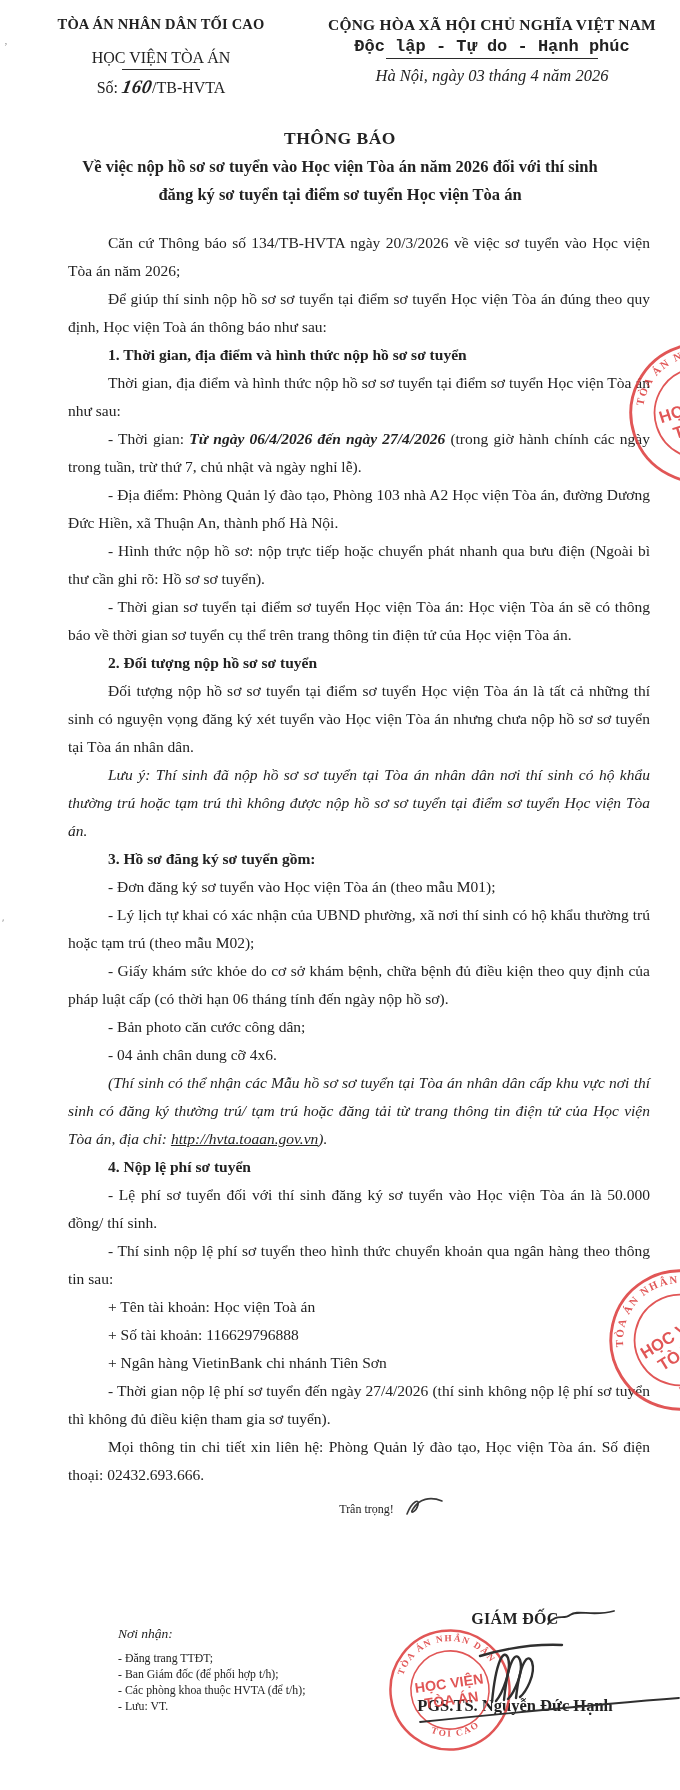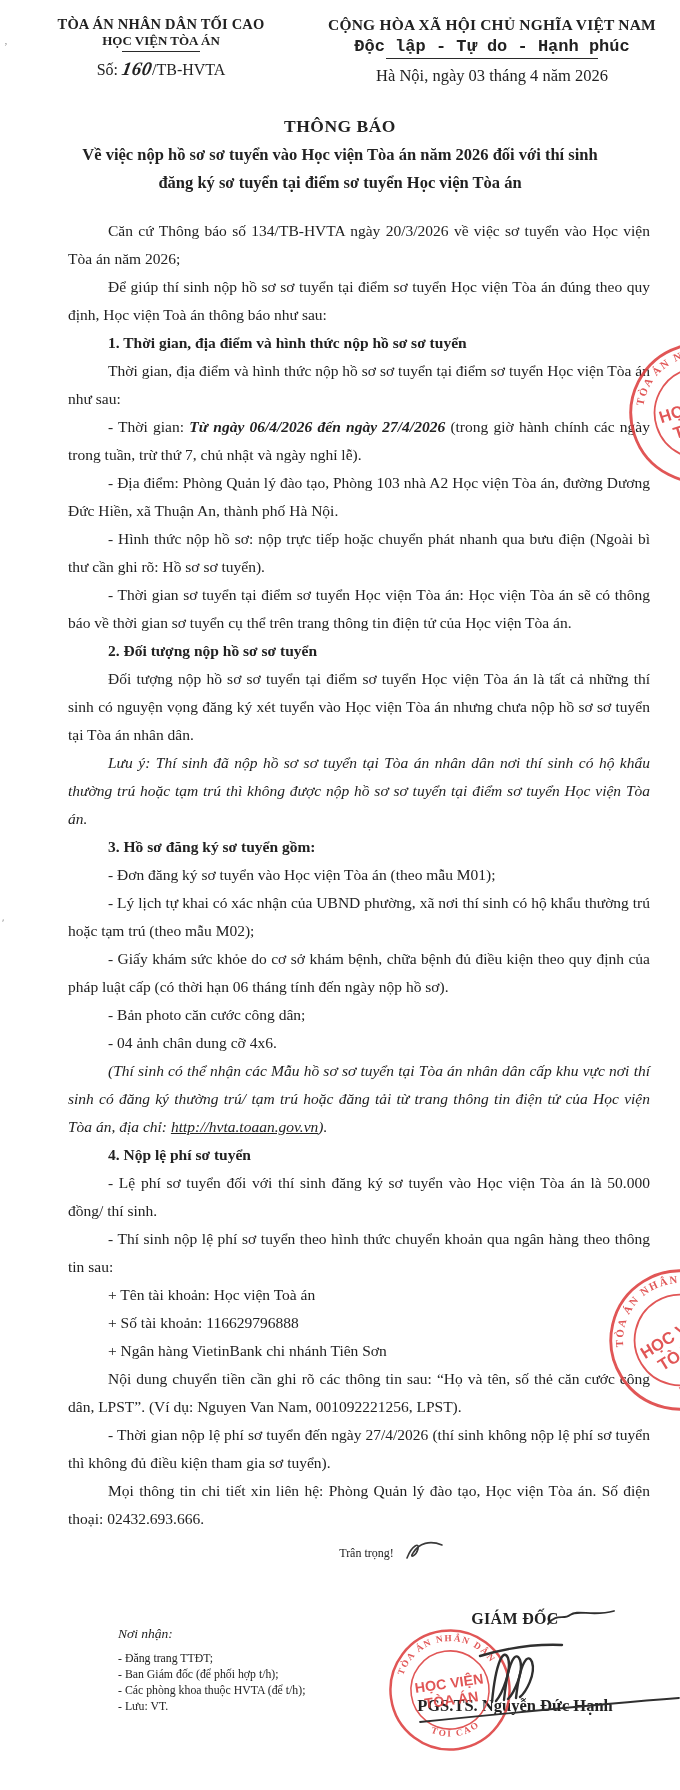--- a/index.html
+++ b/index.html
@@ -6,30 +6,30 @@
   .page{
     position:relative;width:680px;height:1790px;margin:0 auto;
     background:#ffffff;overflow:hidden;color:#222;
     font-family:"Liberation Serif","DejaVu Serif",serif;
   }
   
   .hdr{display:flex;padding-top:16px;}
   .hdr-left{width:322px;text-align:center;}
   .hdr-right{width:340px;text-align:center;}
   .hl1{font-size:14.5px;letter-spacing:.2px;font-weight:bold;}
-  .hl2{font-size:13px;font-weight:700;margin-top:0;}
+  .hl2{font-size:16px;font-weight:400;margin-top:16px;}
   .bar{border-top:1.6px solid #2a2a2a;margin:2px auto 0;}
   .bar-left{width:78px;}
   .bar-right{width:212px;}
   .doc-no{font-size:16px;margin-top:6px;}
   .handwritten{display:inline-block;font-style:italic;font-weight:600;font-size:19px;
     transform:skewX(-10deg);letter-spacing:.5px;}
   .hr1{font-size:15.5px;font-weight:700;letter-spacing:.2px;}
   .hr2{font-size:17px;font-weight:700;margin-top:3px;font-family:Liberation Mono, monospace;}
-  .dateline{font-size:16.5px;margin-top:7px;}
+  .dateline{font-style:italic;font-size:16.5px;margin-top:7px;}
   
   .title-block{text-align:center;margin-top:30px;}
   .doc-title{font-size:17.5px;font-weight:700;letter-spacing:.5px;}
   .doc-subtitle{font-size:16.5px;font-weight:700;line-height:28px;margin-top:4px;padding:0 40px;}
   
   .body-text{padding:20px 30px 0 68px;}
   .para{margin:0;font-size:15.5px;line-height:28px;text-align:justify;text-indent:40px;}
   .para.h{font-weight:700;text-align:left;}
   .s-b{font-weight:700;}
   .s-i{font-style:italic;}
@@ -102,21 +102,20 @@
       <p class="para"><span>- Giấy khám sức khỏe do cơ sở khám bệnh, chữa bệnh đủ điều kiện theo quy định của pháp luật cấp (có thời hạn 06 tháng tính đến ngày nộp hồ sơ).</span></p>
       <p class="para"><span>- Bản photo căn cước công dân;</span></p>
       <p class="para"><span>- 04 ảnh chân dung cỡ 4x6.</span></p>
       <p class="para"><span class="s-i">(Thí sinh có thể nhận các Mẫu hồ sơ sơ tuyển tại Tòa án nhân dân cấp khu vực nơi thí sinh có đăng ký thường trú/ tạm trú hoặc đăng tải từ trang thông tin điện tử của Học viện Tòa án, địa chỉ: </span><span class="s-i s-u">http://hvta.toaan.gov.vn</span><span class="s-i">).</span></p>
       <p class="para h"><span>4. Nộp lệ phí sơ tuyển</span></p>
       <p class="para"><span>- Lệ phí sơ tuyển đối với thí sinh đăng ký sơ tuyển vào Học viện Tòa án là 50.000 đồng/ thí sinh.</span></p>
       <p class="para"><span>- Thí sinh nộp lệ phí sơ tuyển theo hình thức chuyển khoản qua ngân hàng theo thông tin sau:</span></p>
       <p class="para"><span>+ Tên tài khoản: Học viện Toà án</span></p>
       <p class="para"><span>+ Số tài khoản: 116629796888</span></p>
       <p class="para"><span>+ Ngân hàng VietinBank chi nhánh Tiên Sơn</span></p>
-      <p class="para"><span>Nội dung chuyển tiền cần ghi rõ các thông tin sau: “Họ và tên, số thẻ căn cước công dân, LPST”. (Ví dụ: Nguyen Van Nam, 001092221256, LPST).</span></p>
       <p class="para"><span>- Thời gian nộp lệ phí sơ tuyển đến ngày 27/4/2026 (thí sinh không nộp lệ phí sơ tuyển thì không đủ điều kiện tham gia sơ tuyển).</span></p>
       <p class="para"><span>Mọi thông tin chi tiết xin liên hệ: Phòng Quản lý đào tạo, Học viện Tòa án. Số điện thoại: 02432.693.666.</span></p>
     </div>
 
   <p class="closing" style="margin-left:68px;">
     <span>Trân trọng!</span>
     <svg width="44" height="26" viewBox="0 0 44 26">
       <path d="M6,21 C11,8 19,5 17,12 C15,19 8,22 12,16 C18,6 29,3 41,8" fill="none" stroke="#3a3a3a" stroke-width="1.6" stroke-linecap="round"></path>
     </svg>
   </p>

